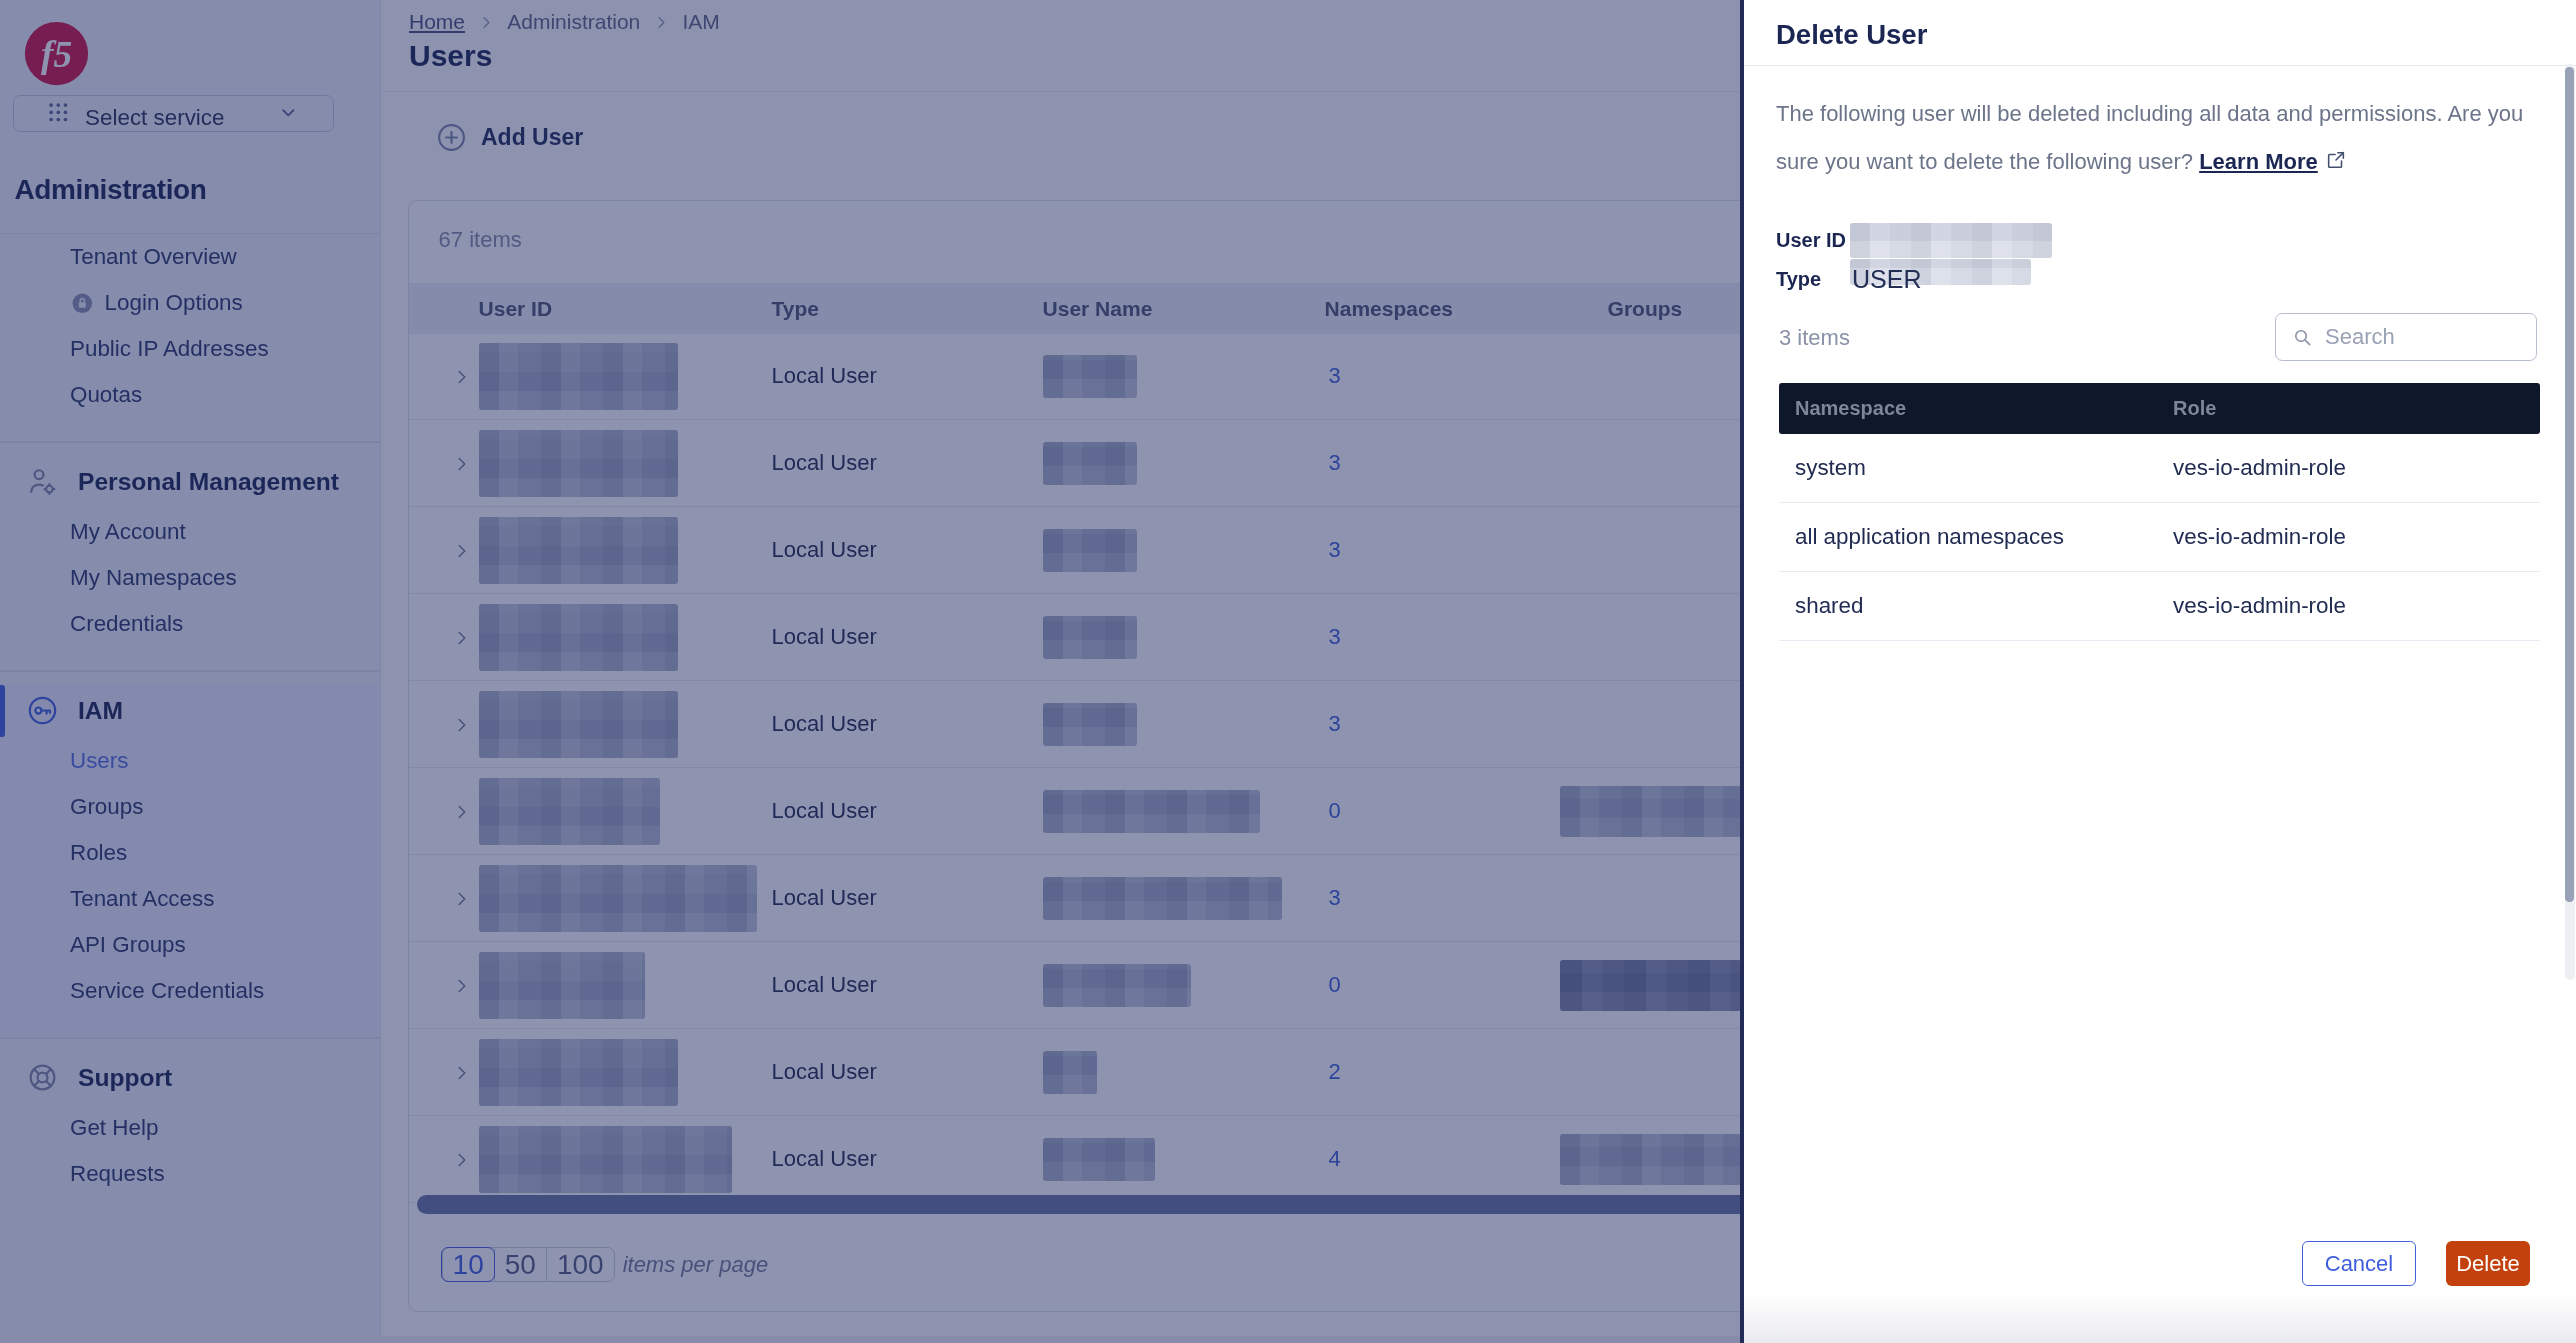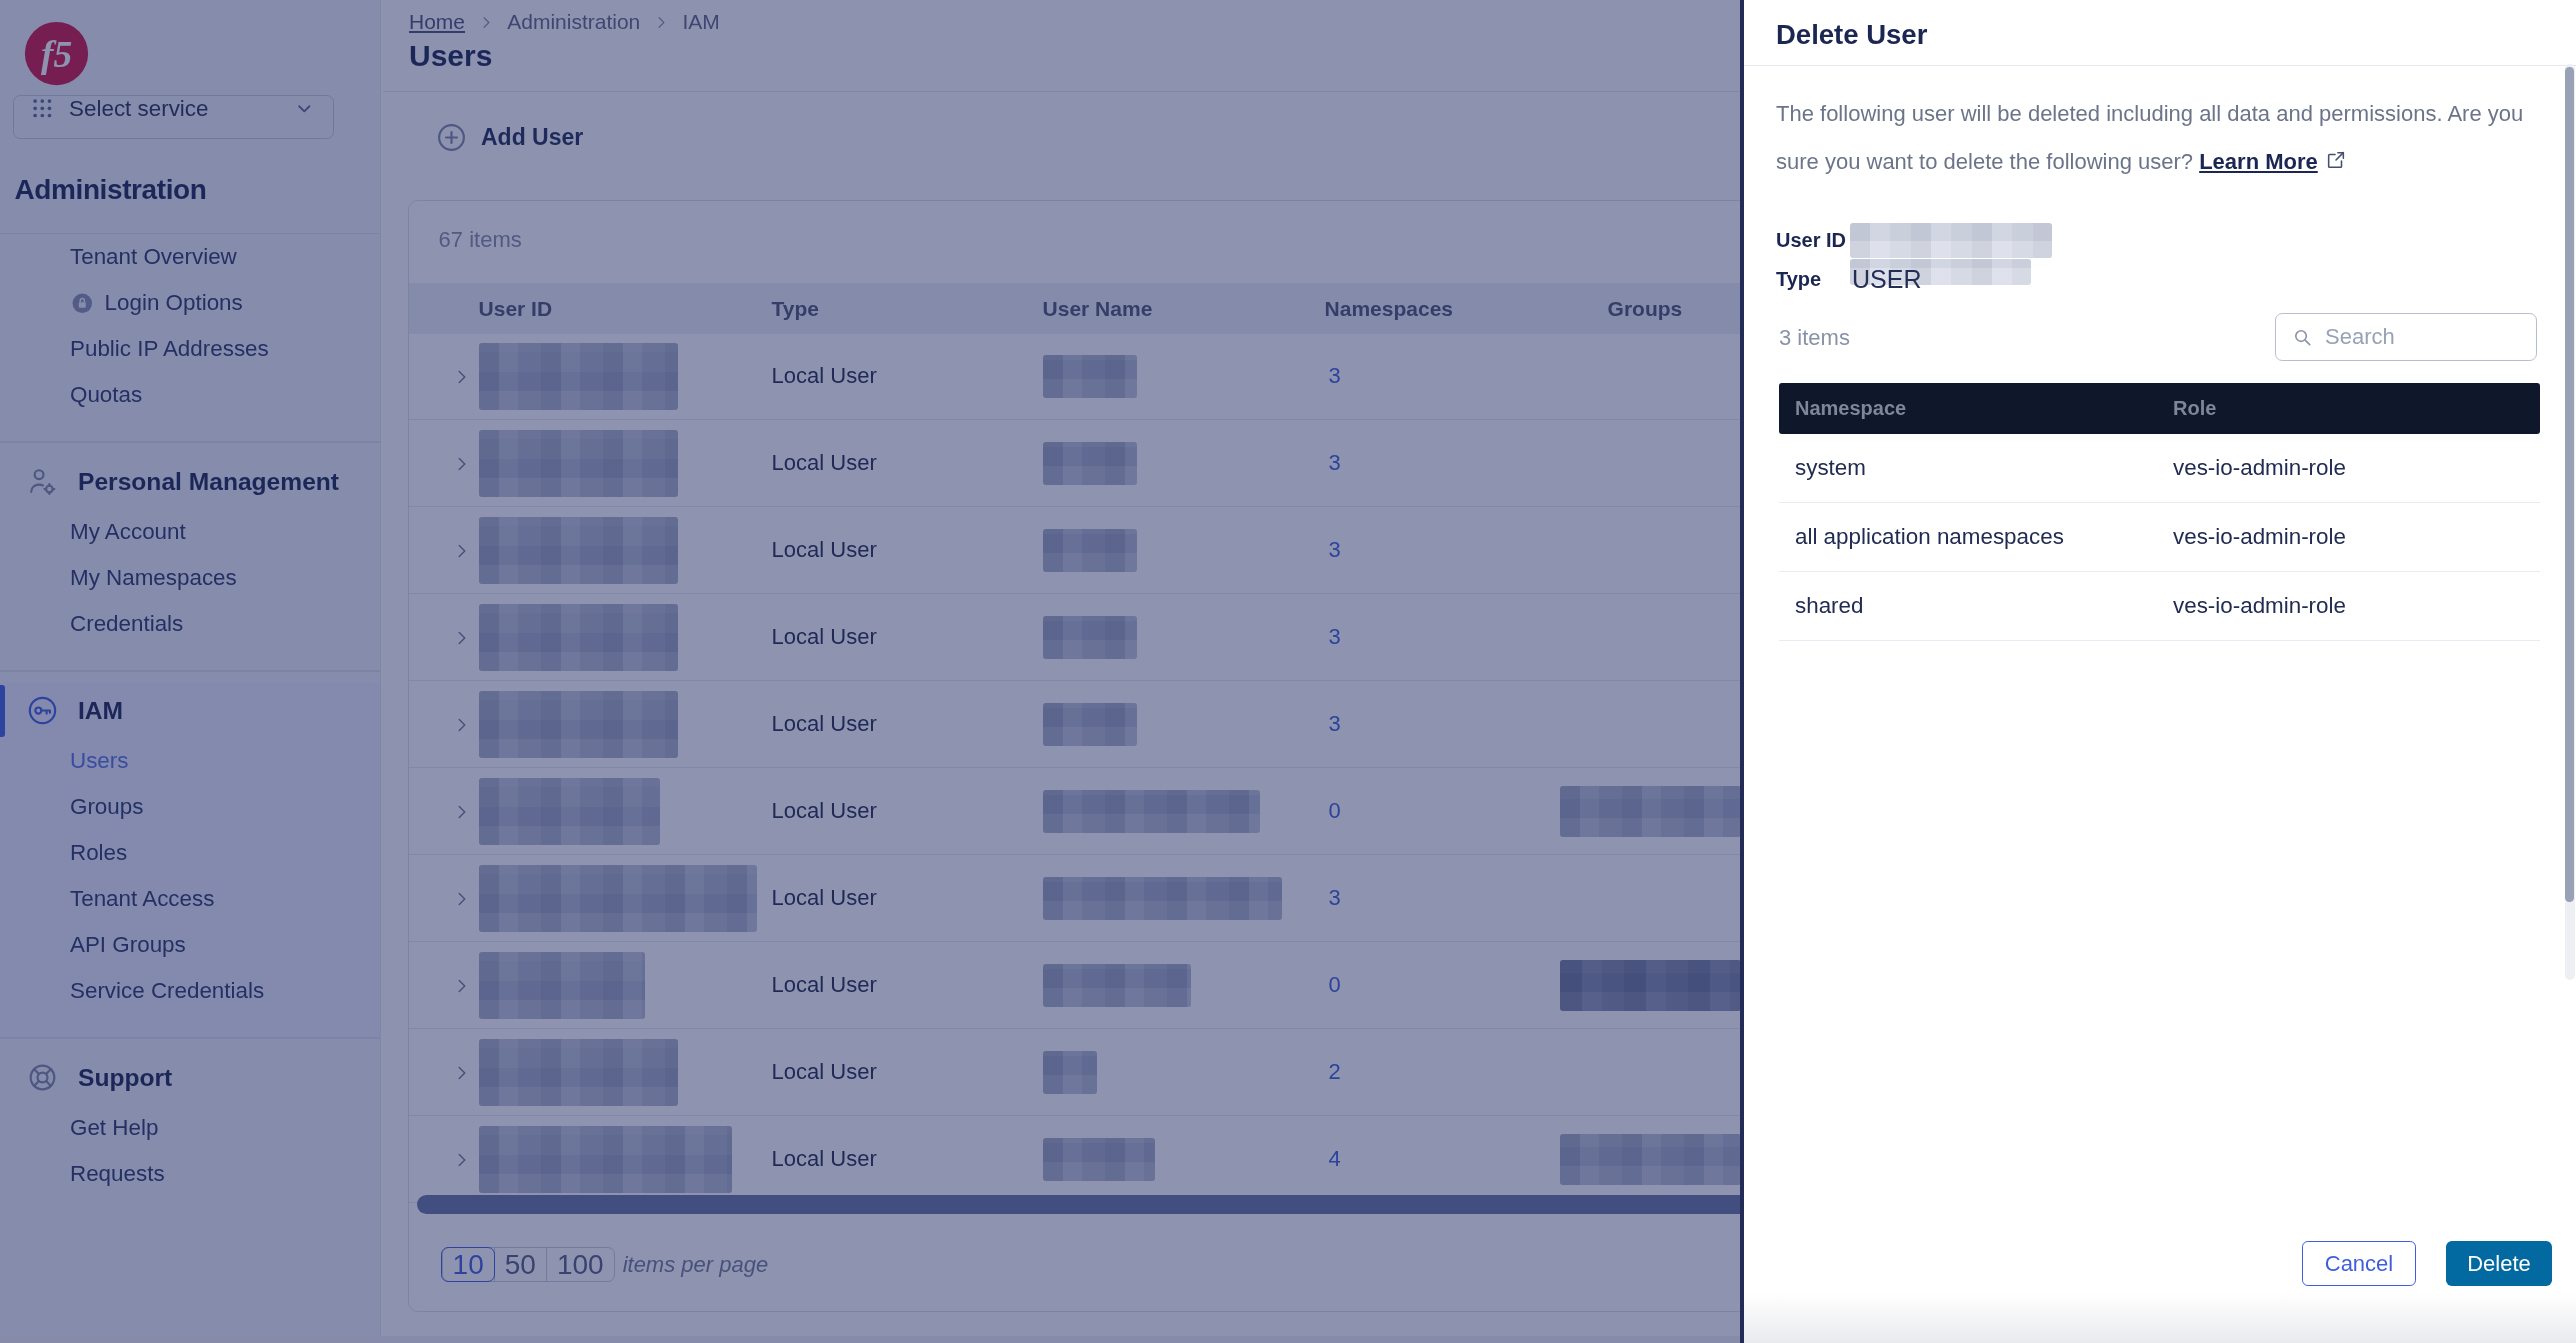--- a/index.html
+++ b/index.html
@@ -7,23 +7,23 @@
     font-family:"Liberation Sans", sans-serif; }
 
   
   #page { position:absolute; inset:0; z-index:1; background:#fdfdfe; }
 
   
   #sidebar { position:absolute; left:0; top:0; width:381px; height:1344px;
     background:#eff1f8; border-right:1.4px solid #e0e4ef; }
   #logo { position:absolute; left:22px; top:19px; width:69px; height:69px; }
   #logo svg { width:69px; height:69px; }
-  #service-select { position:absolute; left:13px; top:95px; width:321px; height:44px;
-    border:1.4px solid #c3c9da; border-radius:7.2px; display:flex; align-items:flex-start;
-    gap:14.5px; padding:0 16px; color:#273356; font-size:22.4px; cursor:pointer; }
+  #service-select { position:absolute; left:13px; top:95px; width:321px; height:37px;
+    border:1.4px solid #c3c9da; border-radius:7.2px; display:flex; align-items:flex-end;
+    gap:14.5px; padding:0 32px; color:#273356; font-size:22.4px; cursor:pointer; }
   #service-select .spacer { flex:1; }
   #service-select svg { width:24.6px; height:24.6px; color:#5a6890; }
   #admin-title { position:absolute; left:14.5px; top:174px; font-size:28px; font-weight:bold;
     color:#1b2752; letter-spacing:-0.4px; }
   #side-nav { position:absolute; left:0; top:233px; width:100%; }
   .side-divider { height:1.4px; background:#dcdfe9; }
   .side-section { padding-bottom:23px; }
   .side-section.active { background:#e9edfb; }
   .side-section-header { position:relative; height:55px; margin-top:11.6px; display:flex;
     align-items:center; gap:19px; padding-left:26px; font-size:24.6px; font-weight:bold;
@@ -127,22 +127,22 @@
   #drawer-thead { position:relative; height:51px; background:#0f172a; border-radius:2.9px; }
   .dth { position:absolute; top:0; height:51px; display:flex; align-items:center;
     font-size:20px; font-weight:600; color:#7e8699; }
   .drow { position:relative; height:69px; border-bottom:1.4px solid #e8ebf3; }
   .d-ns, .d-role { position:absolute; top:0; height:100%; display:flex; align-items:center;
     font-size:22.4px; color:#222c52; }
   .d-ns { left:16px; } .d-role { left:394px; }
   #btn-cancel { position:absolute; left:558px; top:1241px; width:114px; height:45px;
     background:#fff; border:1.4px solid #3f5edd; border-radius:5.8px; color:#3f5edd;
     font-size:22px; display:flex; align-items:center; justify-content:center; cursor:pointer; }
-  #btn-delete { position:absolute; left:702px; top:1241px; width:106px; height:45px;
-    background:#0369a1; border-radius:5.8px; color:#fff; font-size:22px;
+  #btn-delete { position:absolute; left:702px; top:1241px; width:84px; height:45px;
+    background:#c2410c; border-radius:5.8px; color:#fff; font-size:22px;
     display:flex; align-items:center; justify-content:center; cursor:pointer; }
   #drawer-fade { position:absolute; left:0; bottom:0; width:100%; height:51px;
     background:linear-gradient(180deg, rgba(255,255,255,0), #e9eaee); }
   #v-track { position:absolute; right:1.4px; top:64px; width:10px; height:916px;
     background:#edeff3; border-radius:5px; }
   #v-thumb { position:absolute; right:2.2px; top:67px; width:8.7px; height:835px;
     background:#99a1b7; border-radius:4.3px; cursor:pointer; }
 </style>
 </head>
 <body>

